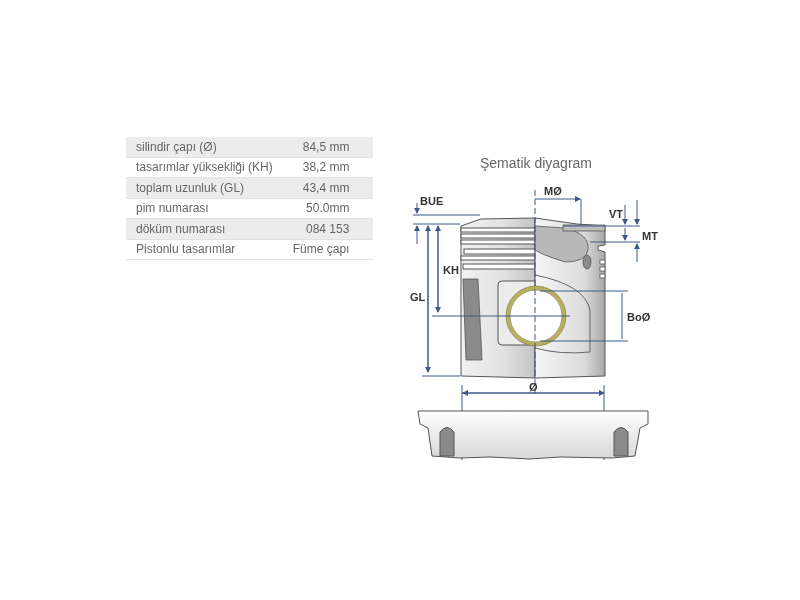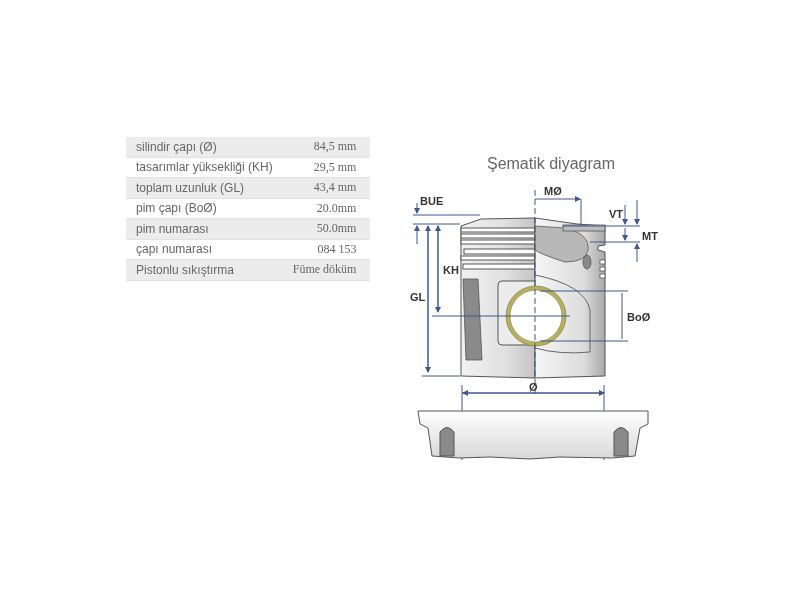--- a/index.html
+++ b/index.html
@@ -3,59 +3,55 @@
 <meta charset="utf-8">
 <style>
   html, body { margin:0; padding:0; }
   body { width:800px; height:600px; background:#ffffff; position:relative; overflow:hidden;
          font-family:"Liberation Sans", sans-serif; }
   .spec-table { position:absolute; left:126px; top:137px; width:235px; border-collapse:collapse; }
   .spec-table td { height:19.5px; padding:0 10px; font-size:12px; color:#666666;
                    border-bottom:1px solid #e2e2e2; white-space:nowrap; }
   .spec-table tr:nth-child(odd) td { background:#ececec; }
   .spec-table tr:nth-child(even) td { background:#ffffff; }
-  .spec-table td.val { text-align:right; padding-right:14px;font-family:Liberation Serif, serif; }
+  .spec-table td.val { text-align:right; padding-right:24px; }
   .spec-table td.lbl { }
-  .diagram-title { position:absolute; left:456px; top:155px; width:190px; text-align:center;
-                   font-size:16px; color:#666666; }
+  .diagram-title { position:absolute; left:441px; top:155px; width:190px; text-align:center;
+                   font-size:14px; color:#666666; }
   svg.diagram { position:absolute; left:395px; top:170px; }
   .dim-label { font-family:"Liberation Sans", sans-serif; font-size:11px; font-weight:bold; fill:#333333; }
 </style>
 </head>
 <body>
 
 <table class="spec-table">
   <tbody>
     <tr>
       <td class="lbl">silindir çapı (Ø)</td>
       <td class="val">84,5 mm</td>
     </tr>
     <tr>
       <td class="lbl">tasarımlar yüksekliği (KH)</td>
-      <td class="val">29,5 mm</td>
+      <td class="val">38,2 mm</td>
     </tr>
     <tr>
       <td class="lbl">toplam uzunluk (GL)</td>
       <td class="val">43,4 mm</td>
     </tr>
     <tr>
-      <td class="lbl">pim çapı (BoØ)</td>
-      <td class="val">20.0mm</td>
-    </tr>
-    <tr>
       <td class="lbl">pim numarası</td>
       <td class="val">50.0mm</td>
     </tr>
     <tr>
-      <td class="lbl">çapı numarası</td>
+      <td class="lbl">döküm numarası</td>
       <td class="val">084 153</td>
     </tr>
     <tr>
-      <td class="lbl">Pistonlu sıkıştırma</td>
-      <td class="val">Füme döküm</td>
+      <td class="lbl">Pistonlu tasarımlar</td>
+      <td class="val">Füme çapı</td>
     </tr>
   </tbody>
 </table>
 
 <div class="diagram-title">Şematik diyagram</div>
 
 <svg class="diagram" width="270" height="300" viewBox="395 170 270 300">
   <defs>
     <linearGradient id="bodyGrad" x1="0" x2="1" y1="0" y2="0">
       <stop offset="0" stop-color="#f2f2f2"></stop>

